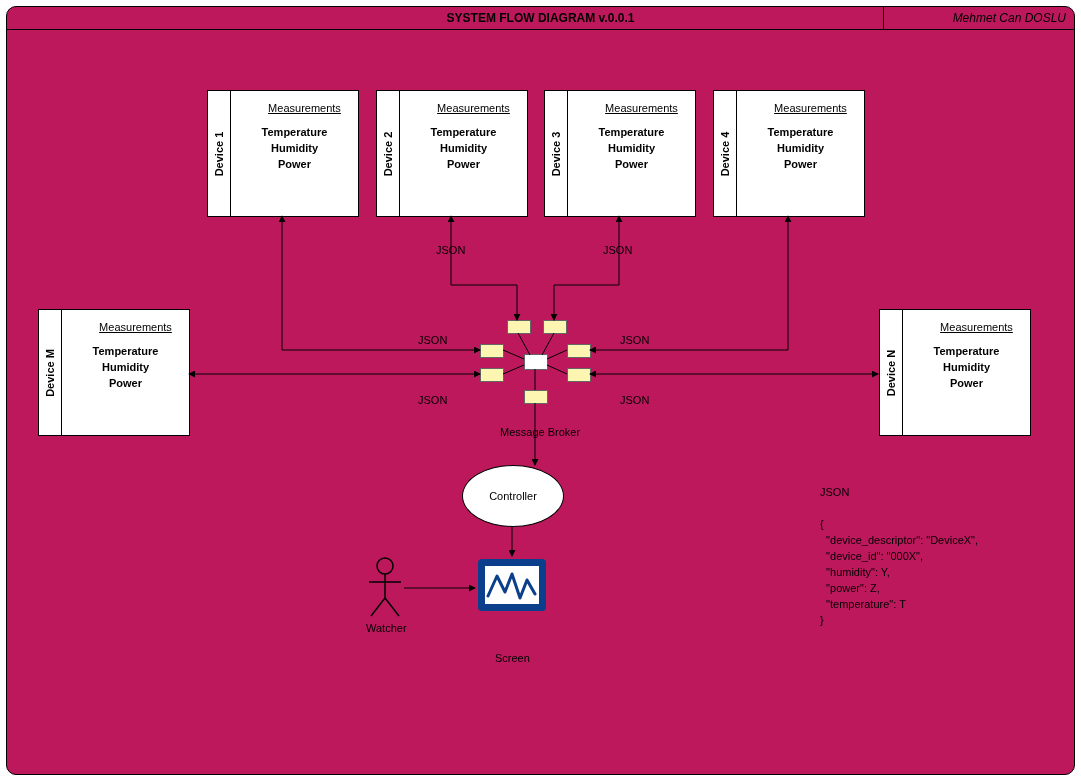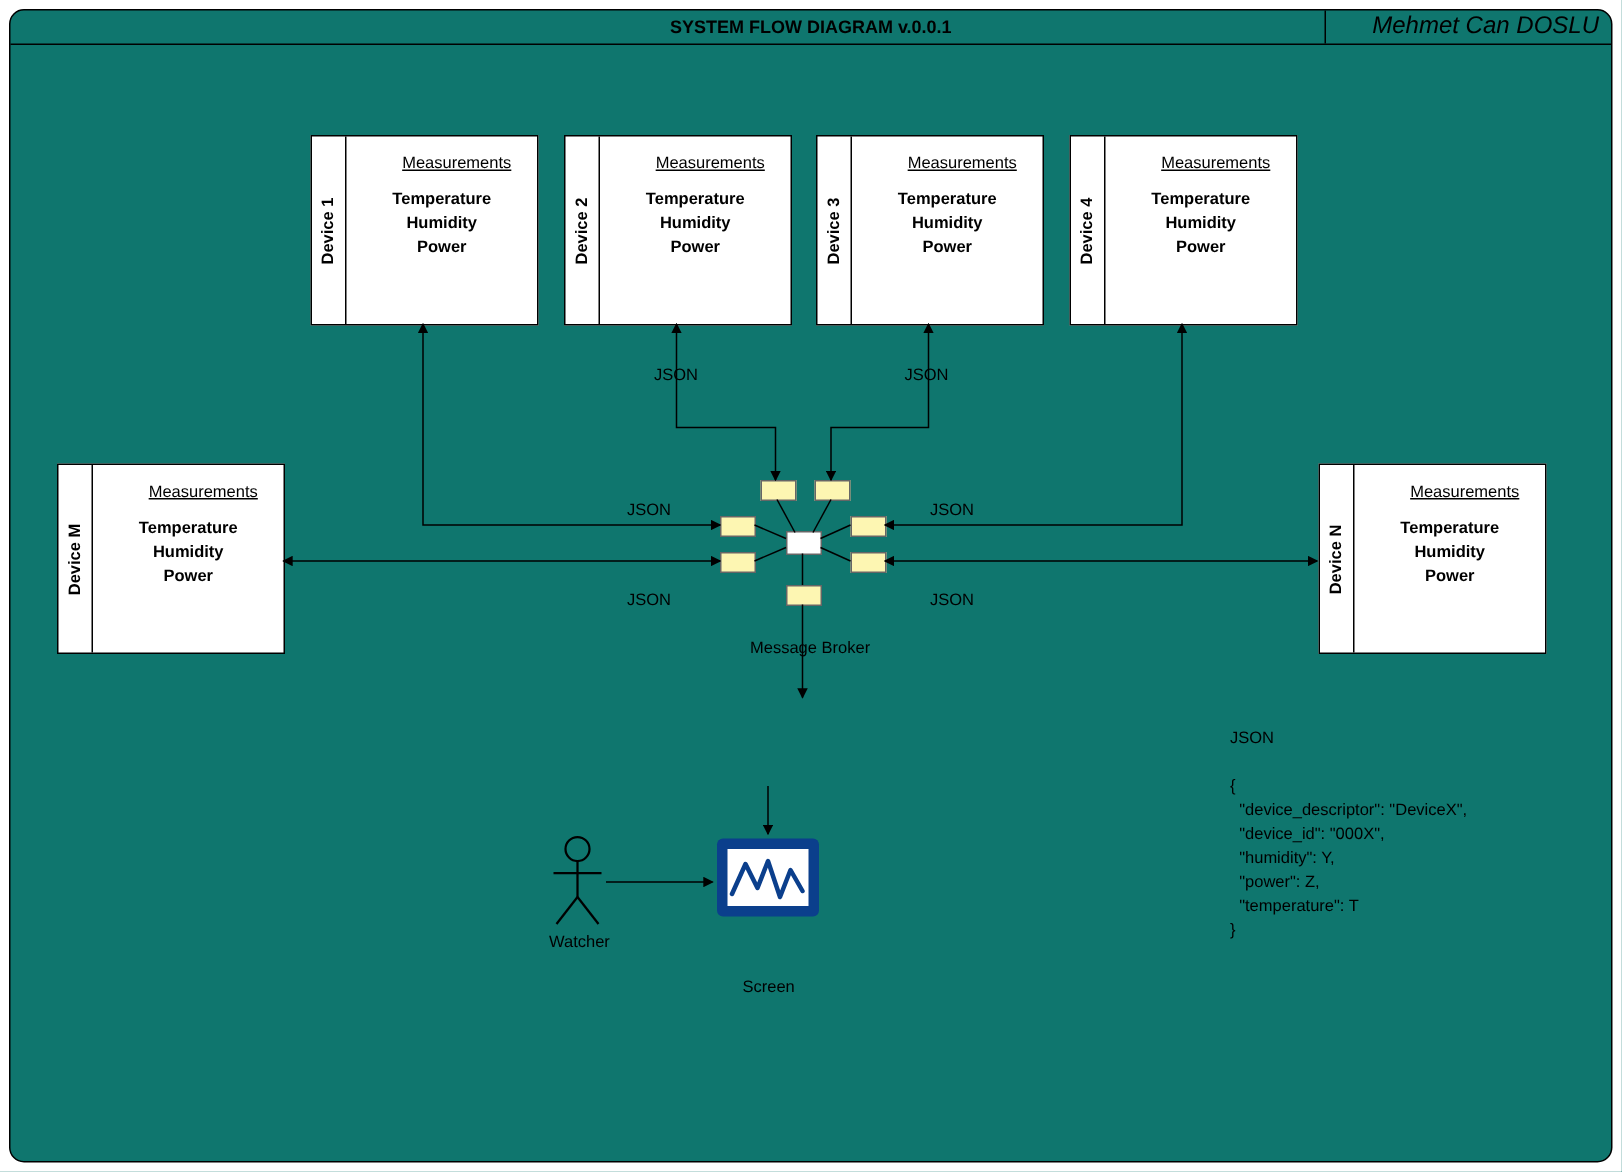--- a/index.html
+++ b/index.html
@@ -17,40 +17,40 @@
     box-sizing: border-box;
   }
   .frame {
     position: absolute;
     left: 6px;
     top: 6px;
     right: 6px;
     bottom: 6px;
     border: 1px solid #000;
     border-radius: 10px;
-    background: #0f766e;
+    background: #be185d;
   }
   .title-bar {
     height: 22px;
     border-bottom: 1px solid #000;
     position: relative;
   }
   .title-bar .center {
     text-align: center;
     font-weight: bold;
     font-size: 12px;
     line-height: 22px;
   }
   .title-bar .right {
     position: absolute;
     right: 8px;
     top: 0;
     line-height: 22px;
     font-style: italic;
-    font-size: 16px;
+    font-size: 12px;
   }
   .title-bar .divider {
     position: absolute;
     right: 190px;
     top: 0;
     bottom: 0;
     width: 1px;
     background: #000;
   }
 
@@ -293,20 +293,23 @@
 
   <div class="label" style="left:436px; top:244px;">JSON</div>
   <div class="label" style="left:603px; top:244px;">JSON</div>
   <div class="label" style="left:418px; top:334px;">JSON</div>
   <div class="label" style="left:620px; top:334px;">JSON</div>
   <div class="label" style="left:418px; top:394px;">JSON</div>
   <div class="label" style="left:620px; top:394px;">JSON</div>
 
   <div class="label" style="left:500px; top:426px;">Message Broker</div>
 
+  <div class="ellipse" style="left:462px; top:465px; width:100px; height:60px;">
+    <span>Controller</span>
+  </div>
 
   <div class="screen-shape" style="left:477px; top:558px;">
     <svg width="70" height="54">
       <rect x="1" y="1" width="68" height="52" rx="4" ry="4" fill="#0b3f8c"></rect>
       <rect x="8" y="8" width="54" height="38" fill="#fff"></rect>
       <polyline points="11,38 20,18 28,34 35,16 43,40 50,22 58,36" fill="none" stroke="#0b3f8c" stroke-width="3" stroke-linejoin="round" stroke-linecap="round"></polyline>
     </svg>
   </div>
   <div class="label" style="left:495px; top:652px;">Screen</div>
 

